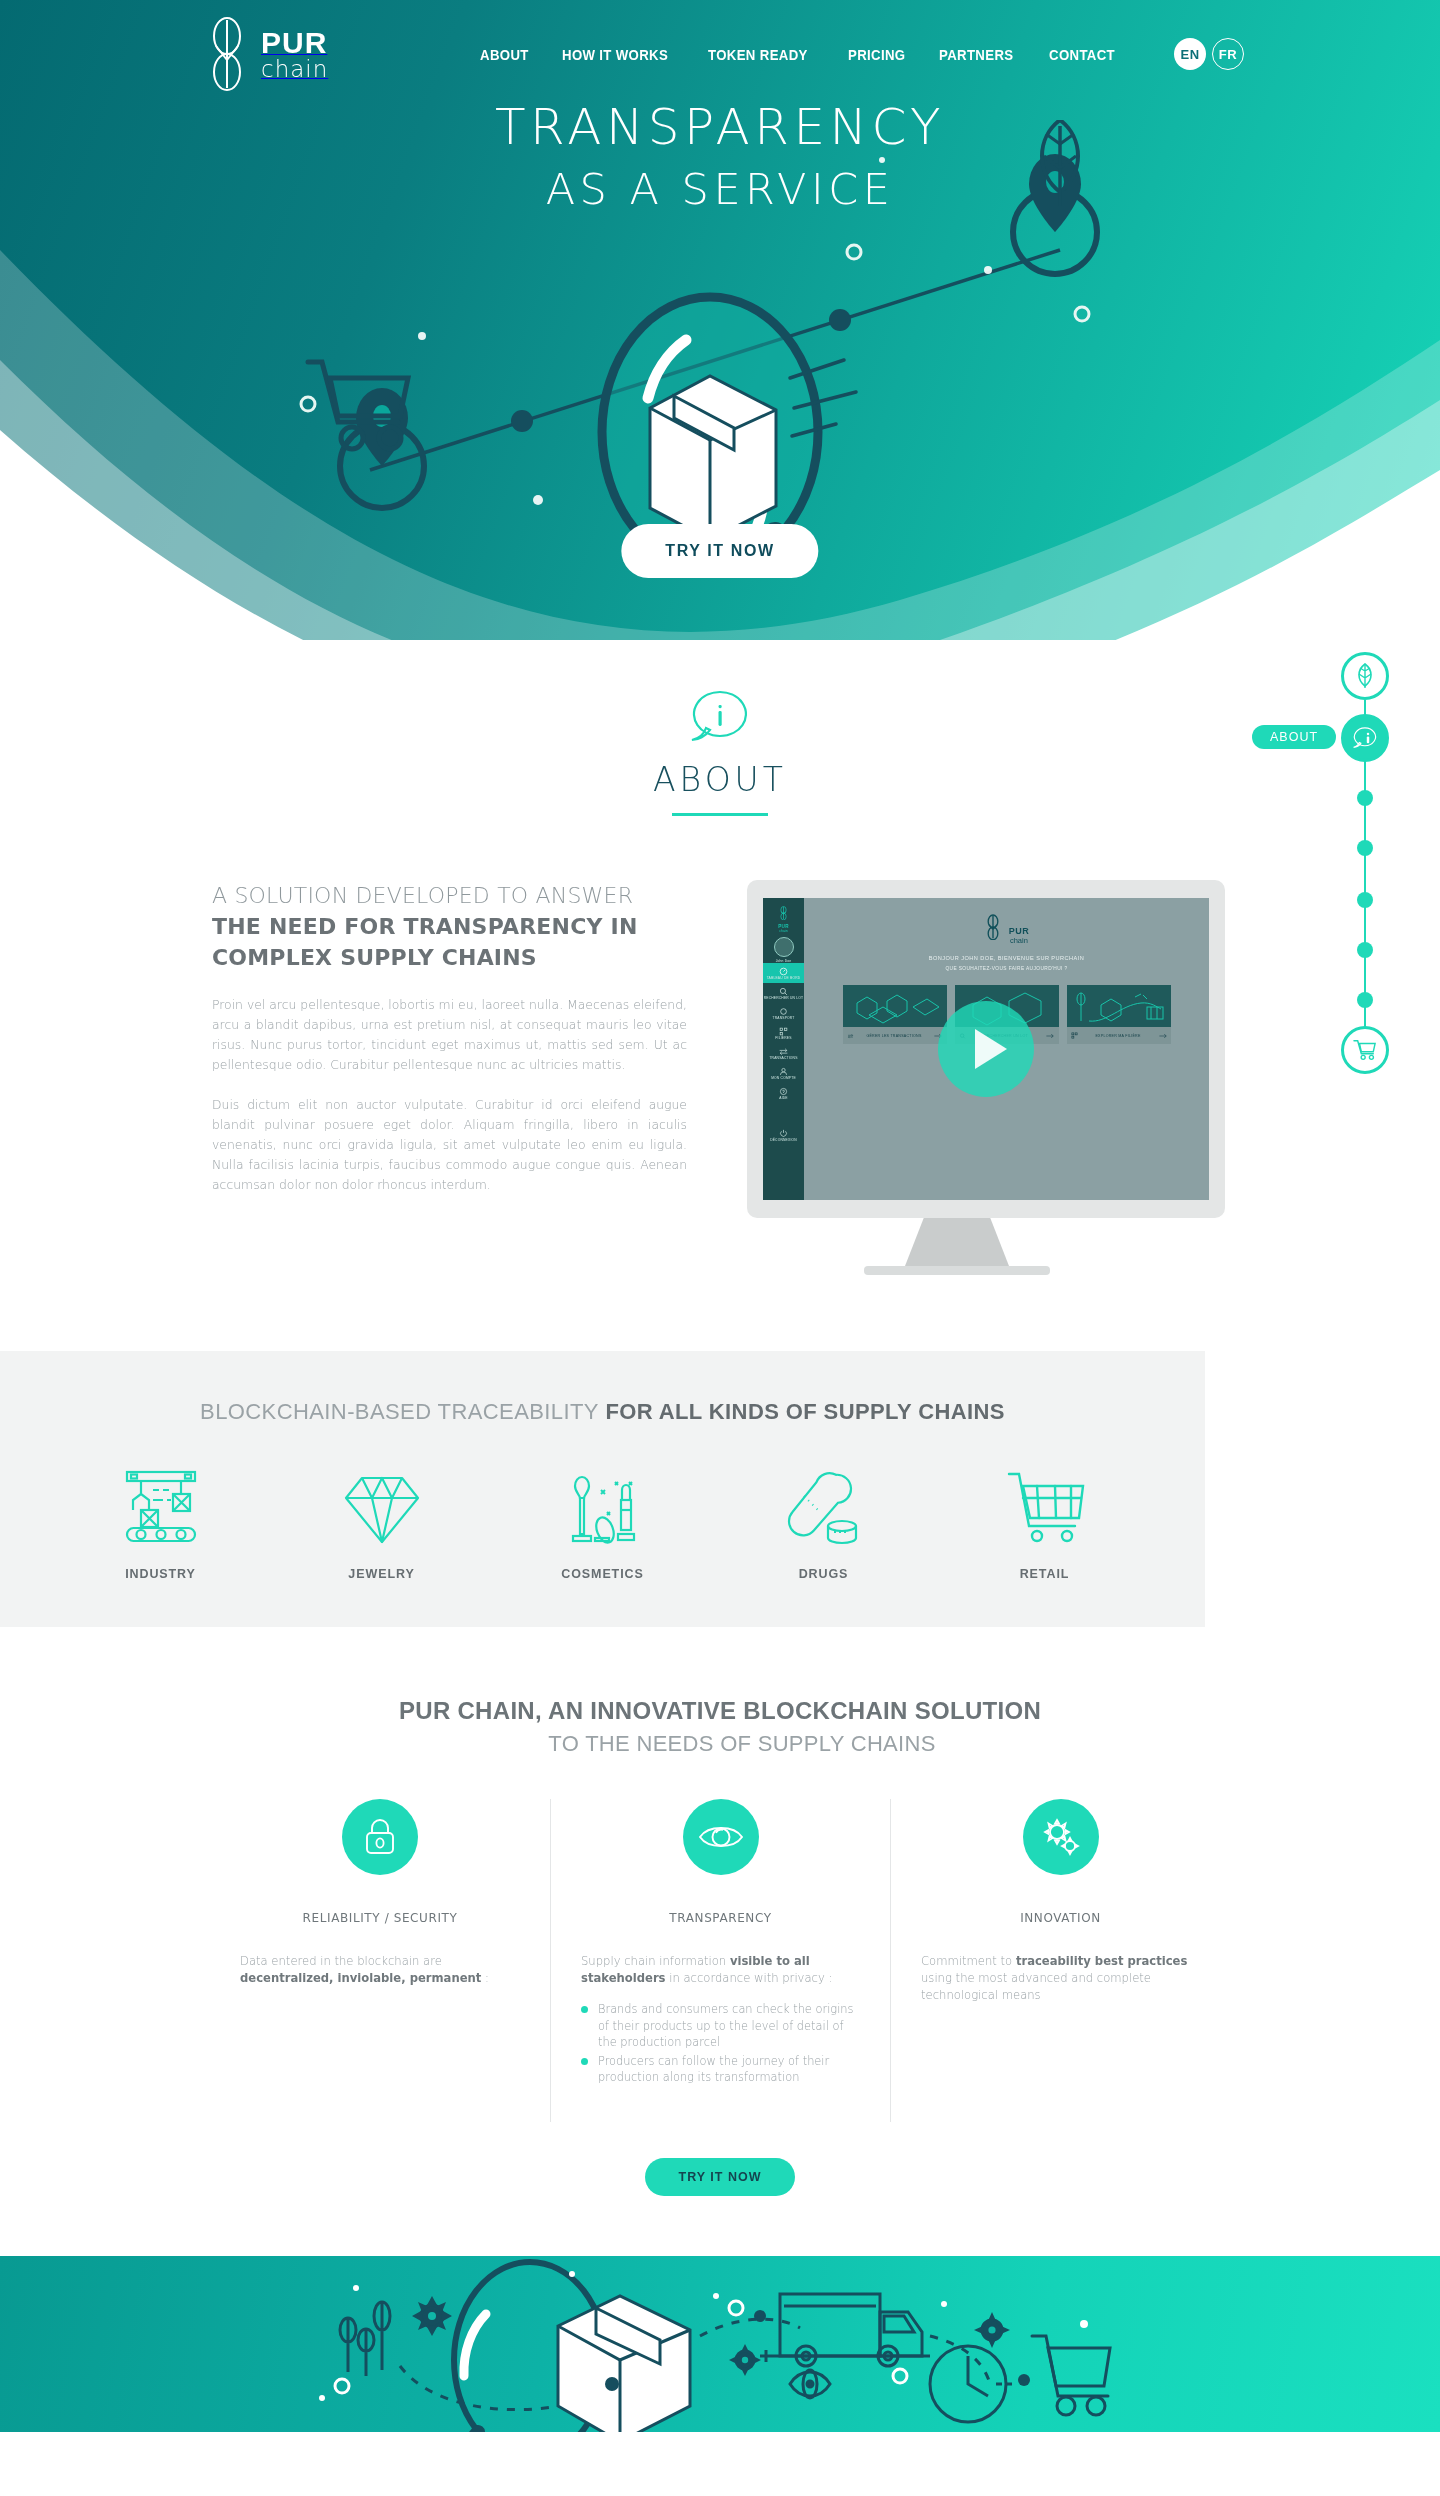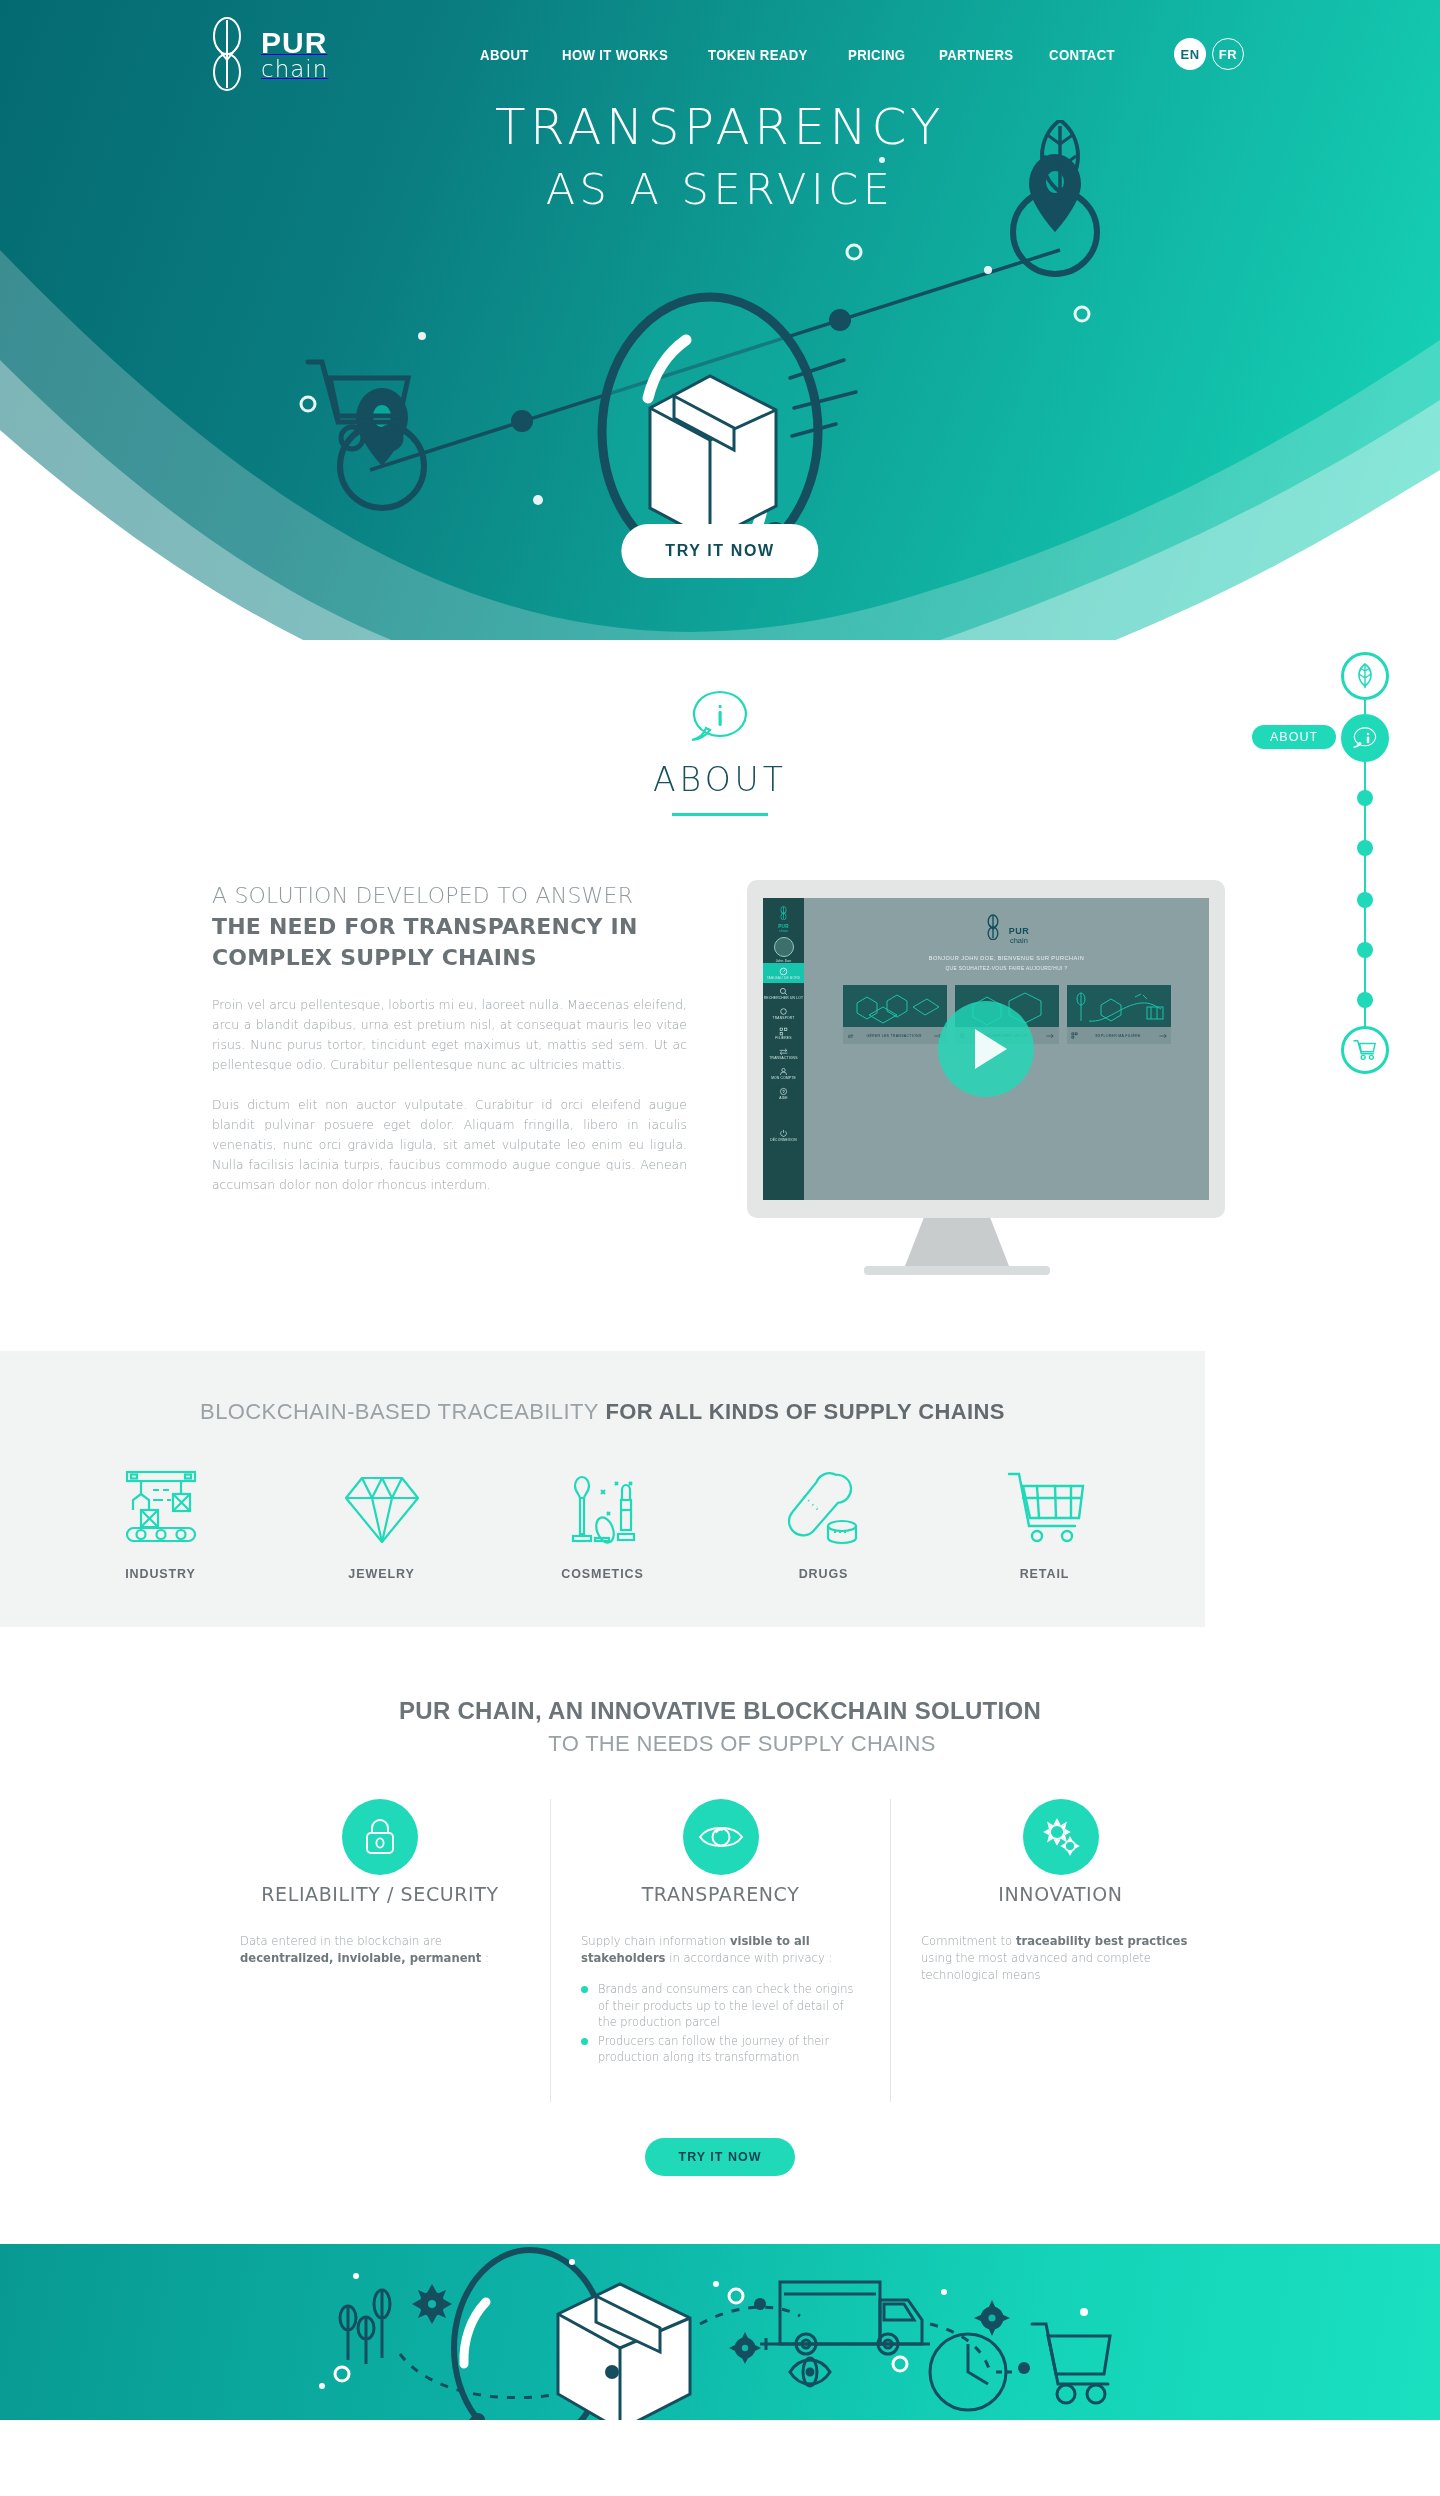--- a/index.html
+++ b/index.html
@@ -195,38 +195,38 @@
   .trace-h .bold { color: #646b6f; font-weight: 700; }
   .trace-row { display: flex; justify-content: center; gap: 81px; margin-top: 40px; }
   .trace-item { width: 140px; text-align: center; }
   .trace-icon { height: 86px; display: flex; align-items: center; justify-content: center; }
   .trace-label {
     margin-top: 16px; font-size: 12.5px; letter-spacing: .9px; color: #666d71;
     font-family: "Liberation Sans Narrow", "Liberation Sans", sans-serif; font-weight: 600;
   }
 
   
-  .solution { width: 1440px; background: #fff; padding: 70px 0 16px; }
+  .solution { width: 1440px; background: #fff; padding: 70px 0 8px; }
   .sol-h1 {
     text-align: center; font-size: 24px; letter-spacing: .3px; color: #6c7478;
     font-family: "Liberation Sans Narrow", "Liberation Sans", sans-serif; font-weight: 600;
   }
   .sol-h2 {
     text-align: center; font-size: 22px; letter-spacing: .3px; color: #9aa2a6; margin-top: 6px;
     font-family: "Liberation Sans Narrow", "Liberation Sans", sans-serif; font-weight: 300; margin-left: 44px;
   }
   .cols { display: flex; justify-content: center; margin-top: 42px; }
   .col { width: 340px; padding: 0 30px 34px; position: relative; }
   .col + .col { border-left: 1px solid #e4e6e7; }
   .col-icon {
     width: 76px; height: 76px; border-radius: 50%; background: #1fd9b8;
     margin: 0 auto; display: flex; align-items: center; justify-content: center;
   }
   .col-title {
-    text-align: center; margin-top: 8px; font-size: 19px; letter-spacing: .6px; color: #6f777b;
+    text-align: center; margin-top: 36px; font-size: 12px; letter-spacing: .6px; color: #6f777b;
     font-family: "DejaVu Sans", sans-serif; font-weight: 400;
   }
   .col-p {
     margin-top: 28px; font-size: 11.6px; line-height: 17px; color: #9aa2a6;
     font-family: "DejaVu Sans", sans-serif; font-weight: 300;
   }
   .col-p b { color: #70787c; font-weight: 700; }
   .col-ul { margin-top: 14px; list-style: none; }
   .col-li {
     display: flex; gap: 10px; font-size: 11.4px; line-height: 16.5px; color: #9aa2a6;

